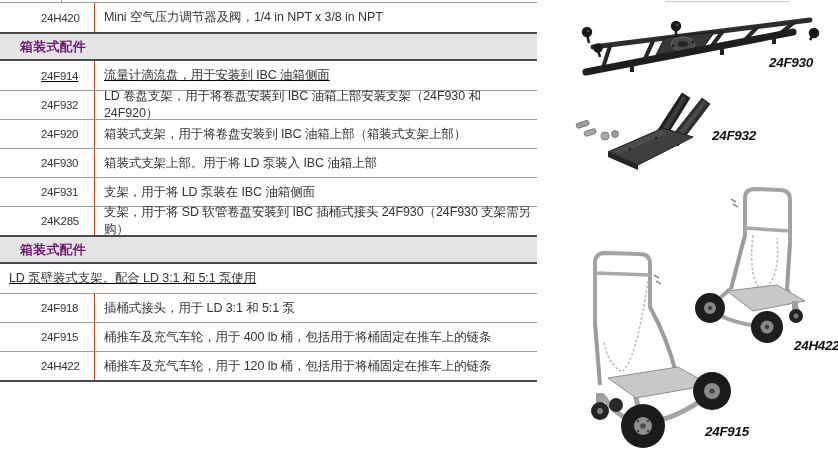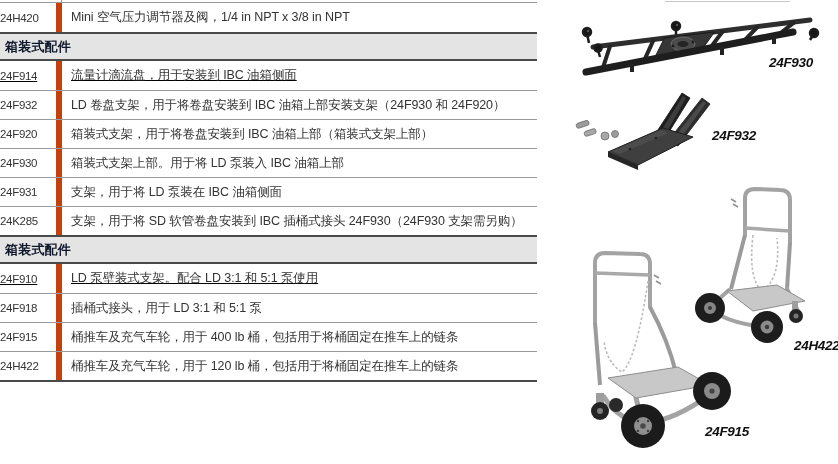--- a/index.html
+++ b/index.html
@@ -13,29 +13,29 @@
   .parts-table{
     position:absolute;left:0;top:2px;width:537px;
     border-top:1px solid #9b9b9b;border-bottom:2px solid #4a4a4a;
   }
   .row{box-sizing:border-box;height:29px;display:flex;align-items:stretch;}
   .row.item{border-top:1px solid #9b9b9b;}
   .row.item:first-child{border-top:none;}
   .row.section + .row.item{border-top:none;text-decoration:underline;}
   .row.section{
     background:#e4e4e4;border-top:2px solid #4a4a4a;border-bottom:2px solid #4a4a4a;
-    align-items:center;padding-left:5px;
-    font-size:13px;font-weight:bold;color:#0f172a;letter-spacing:0.2px;
+    align-items:center;padding-left:20px;
+    font-size:13px;font-weight:bold;color:#701a75;letter-spacing:0.2px;
   }
   .cell{display:flex;align-items:center;box-sizing:border-box;color:#333333;}
   .cell.part{
-    width:62px;min-width:62px;border-right:6px solid #c2410c;
-    font-size:11.5px;letter-spacing:-0.3px;
-  }
-  .cell.desc{flex:1;padding-left:9px;padding-right:4px;font-size:12.5px;letter-spacing:-0.1px;text-align:right;}
+    width:62px;min-width:62px;border-right:1px solid #c2410c;
+    padding-left:8px;font-size:11.5px;letter-spacing:-0.3px;margin-left:33px;
+  }
+  .cell.desc{flex:1;padding-left:9px;padding-right:4px;font-size:12.5px;letter-spacing:-0.1px;}
 
   .col-stub{position:absolute;left:61px;top:0;width:1px;height:2px;background:#9b9b9b;}
   .crop-line{position:absolute;left:665px;top:1px;width:125px;height:1px;background:#c6c6c6;}
 
   
   .fig{position:absolute;}
   .fig svg{display:block;}
   .fig-label{
     position:absolute;font-size:13.5px;font-weight:bold;font-style:italic;
     color:#111111;letter-spacing:-0.3px;white-space:nowrap;
@@ -74,21 +74,20 @@
       <div class="row item">
         <div class="cell part">24F931</div>
         <div class="cell desc">支架，用于将 LD 泵装在 IBC 油箱侧面</div>
       </div>
       <div class="row item">
         <div class="cell part">24K285</div>
         <div class="cell desc">支架，用于将 SD 软管卷盘安装到 IBC 插桶式接头 24F930（24F930 支架需另购）</div>
       </div>
       <div class="row section">箱装式配件</div>
       <div class="row item">
-        <div class="cell part">24F910</div>
         <div class="cell desc">LD 泵壁装式支架。配合 LD 3:1 和 5:1 泵使用</div>
       </div>
       <div class="row item">
         <div class="cell part">24F918</div>
         <div class="cell desc">插桶式接头，用于 LD 3:1 和 5:1 泵</div>
       </div>
       <div class="row item">
         <div class="cell part">24F915</div>
         <div class="cell desc">桶推车及充气车轮，用于 400 lb 桶，包括用于将桶固定在推车上的链条</div>
       </div>

